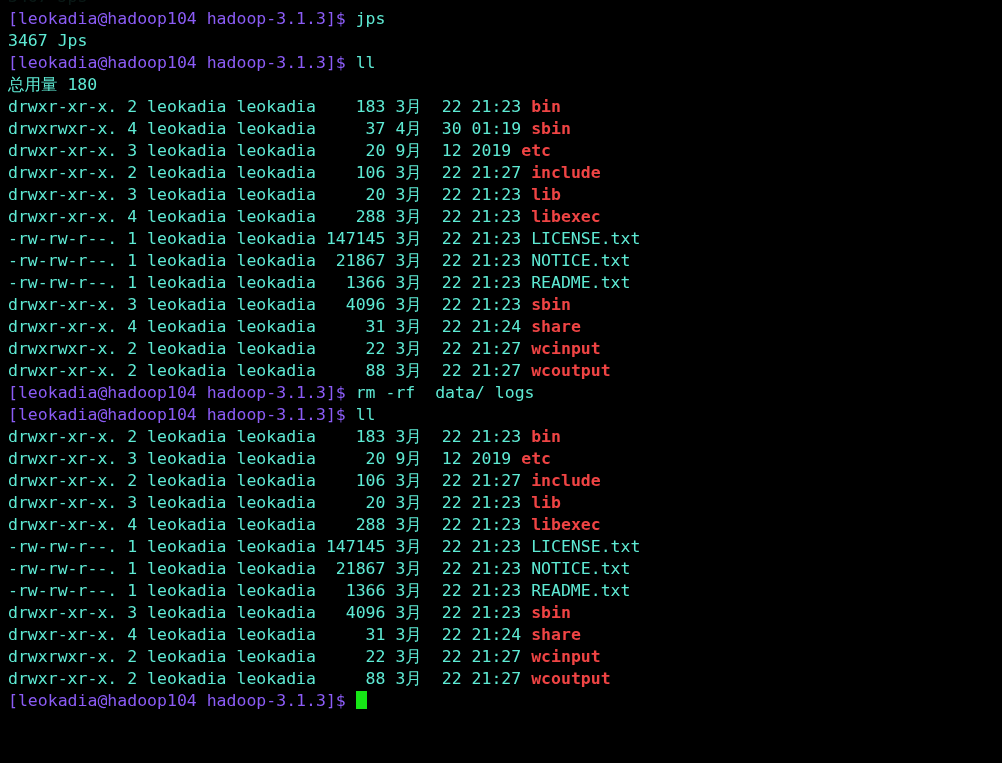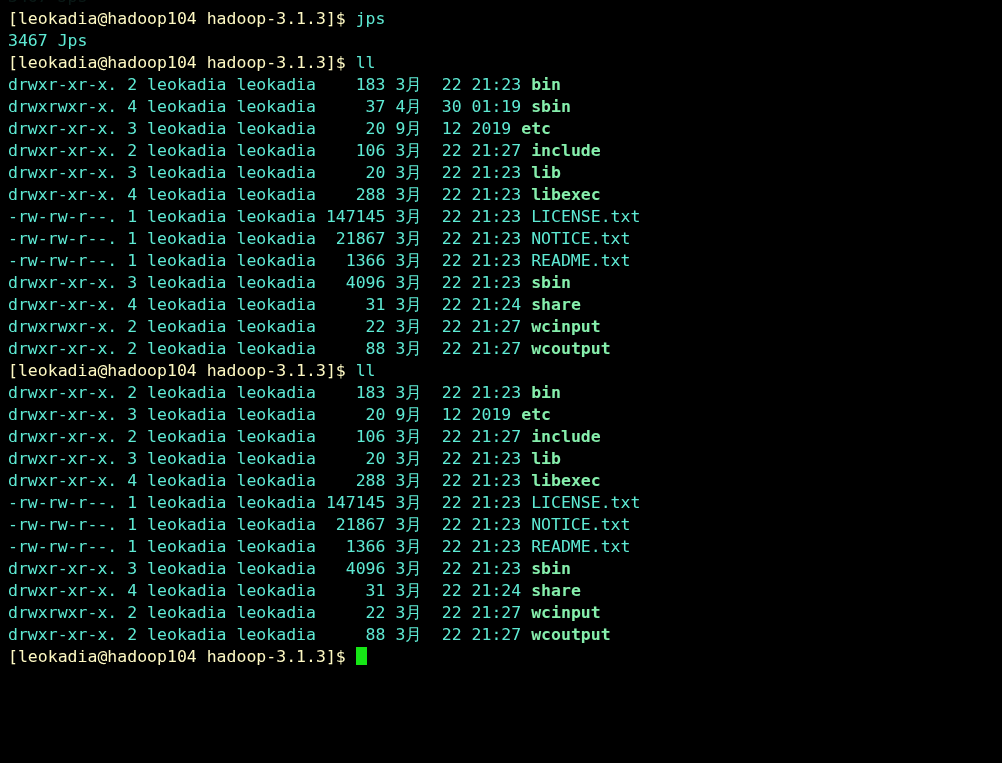--- a/index.html
+++ b/index.html
@@ -28,52 +28,54 @@
     white-space: pre;
     height: 22px;
     color: #cfcfcf;
     font-family: "DejaVu Sans Mono", "Liberation Mono", monospace;
   }
   .line.ghost {
     opacity: 0.10;
   }
   .seg { white-space: pre; }
   .c-default { color: #5eead4; }
-  .c-dir     { color: #86efac; font-weight: bold; }
-  .c-prompt  { color: #fef9c3; }
+  .c-dir     { color: #ef4444; font-weight: bold; }
+  .c-prompt  { color: #8b5cf6; }
   .cursor {
     display: inline-block;
     width: 11px;
     height: 18px;
     background: #16e616;
     vertical-align: -3px;
   }
 </style>
 </head>
 <body>
 
 <div id="terminal">
   <div id="screen">
       <div class="line ghost"><span class="seg c-default">3467 Jps</span></div>
       <div class="line"><span class="seg c-prompt">[leokadia@hadoop104 hadoop-3.1.3]$ </span><span class="seg c-default">jps</span></div>
       <div class="line"><span class="seg c-default">3467 Jps</span></div>
       <div class="line"><span class="seg c-prompt">[leokadia@hadoop104 hadoop-3.1.3]$ </span><span class="seg c-default">ll</span></div>
+      <div class="line"><span class="seg c-default">总用量 180</span></div>
       <div class="line"><span class="seg c-default">drwxr-xr-x. 2 leokadia leokadia    183 3月  22 21:23 </span><span class="seg c-dir">bin</span></div>
       <div class="line"><span class="seg c-default">drwxrwxr-x. 4 leokadia leokadia     37 4月  30 01:19 </span><span class="seg c-dir">sbin</span></div>
       <div class="line"><span class="seg c-default">drwxr-xr-x. 3 leokadia leokadia     20 9月  12 2019 </span><span class="seg c-dir">etc</span></div>
       <div class="line"><span class="seg c-default">drwxr-xr-x. 2 leokadia leokadia    106 3月  22 21:27 </span><span class="seg c-dir">include</span></div>
       <div class="line"><span class="seg c-default">drwxr-xr-x. 3 leokadia leokadia     20 3月  22 21:23 </span><span class="seg c-dir">lib</span></div>
       <div class="line"><span class="seg c-default">drwxr-xr-x. 4 leokadia leokadia    288 3月  22 21:23 </span><span class="seg c-dir">libexec</span></div>
       <div class="line"><span class="seg c-default">-rw-rw-r--. 1 leokadia leokadia 147145 3月  22 21:23 LICENSE.txt</span></div>
       <div class="line"><span class="seg c-default">-rw-rw-r--. 1 leokadia leokadia  21867 3月  22 21:23 NOTICE.txt</span></div>
       <div class="line"><span class="seg c-default">-rw-rw-r--. 1 leokadia leokadia   1366 3月  22 21:23 README.txt</span></div>
       <div class="line"><span class="seg c-default">drwxr-xr-x. 3 leokadia leokadia   4096 3月  22 21:23 </span><span class="seg c-dir">sbin</span></div>
       <div class="line"><span class="seg c-default">drwxr-xr-x. 4 leokadia leokadia     31 3月  22 21:24 </span><span class="seg c-dir">share</span></div>
       <div class="line"><span class="seg c-default">drwxrwxr-x. 2 leokadia leokadia     22 3月  22 21:27 </span><span class="seg c-dir">wcinput</span></div>
       <div class="line"><span class="seg c-default">drwxr-xr-x. 2 leokadia leokadia     88 3月  22 21:27 </span><span class="seg c-dir">wcoutput</span></div>
+      <div class="line"><span class="seg c-prompt">[leokadia@hadoop104 hadoop-3.1.3]$ </span><span class="seg c-default">rm -rf  data/ logs</span></div>
       <div class="line"><span class="seg c-prompt">[leokadia@hadoop104 hadoop-3.1.3]$ </span><span class="seg c-default">ll</span></div>
       <div class="line"><span class="seg c-default">drwxr-xr-x. 2 leokadia leokadia    183 3月  22 21:23 </span><span class="seg c-dir">bin</span></div>
       <div class="line"><span class="seg c-default">drwxr-xr-x. 3 leokadia leokadia     20 9月  12 2019 </span><span class="seg c-dir">etc</span></div>
       <div class="line"><span class="seg c-default">drwxr-xr-x. 2 leokadia leokadia    106 3月  22 21:27 </span><span class="seg c-dir">include</span></div>
       <div class="line"><span class="seg c-default">drwxr-xr-x. 3 leokadia leokadia     20 3月  22 21:23 </span><span class="seg c-dir">lib</span></div>
       <div class="line"><span class="seg c-default">drwxr-xr-x. 4 leokadia leokadia    288 3月  22 21:23 </span><span class="seg c-dir">libexec</span></div>
       <div class="line"><span class="seg c-default">-rw-rw-r--. 1 leokadia leokadia 147145 3月  22 21:23 LICENSE.txt</span></div>
       <div class="line"><span class="seg c-default">-rw-rw-r--. 1 leokadia leokadia  21867 3月  22 21:23 NOTICE.txt</span></div>
       <div class="line"><span class="seg c-default">-rw-rw-r--. 1 leokadia leokadia   1366 3月  22 21:23 README.txt</span></div>
       <div class="line"><span class="seg c-default">drwxr-xr-x. 3 leokadia leokadia   4096 3月  22 21:23 </span><span class="seg c-dir">sbin</span></div>

